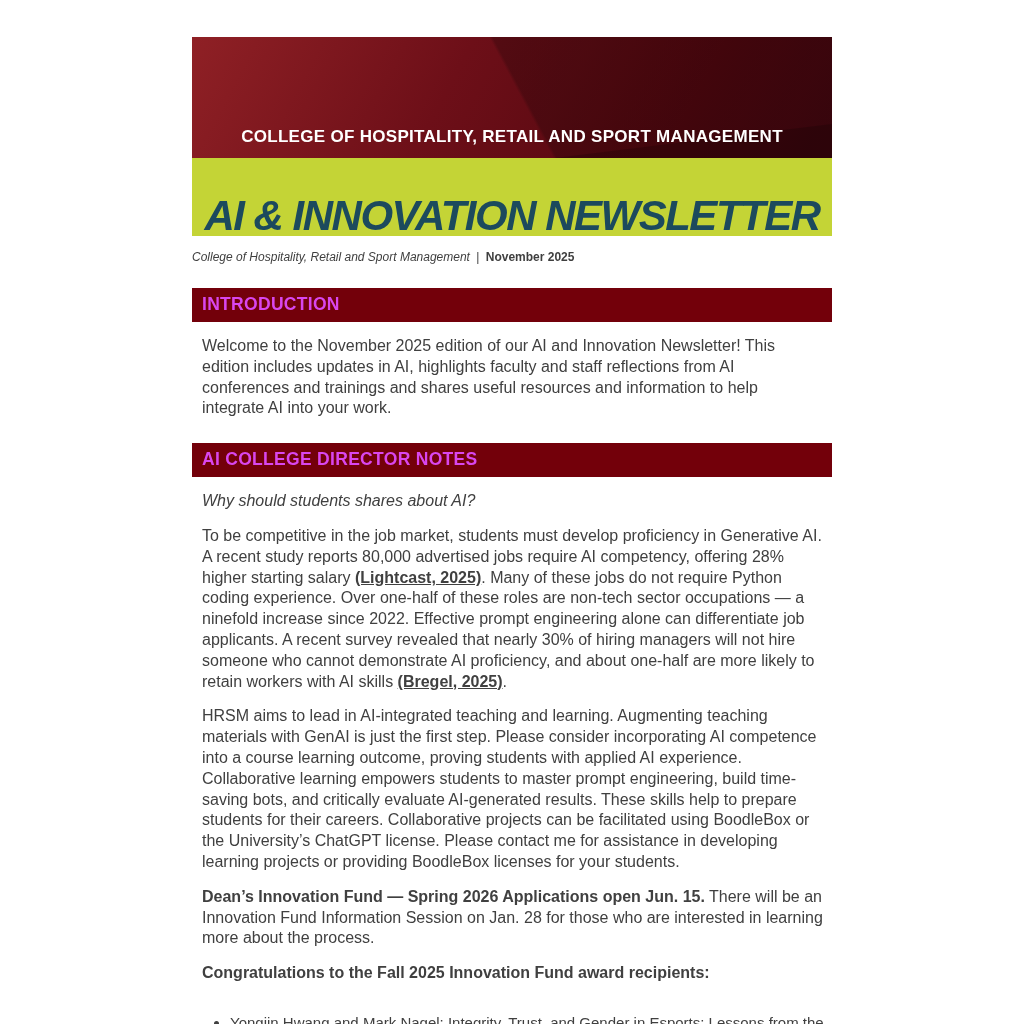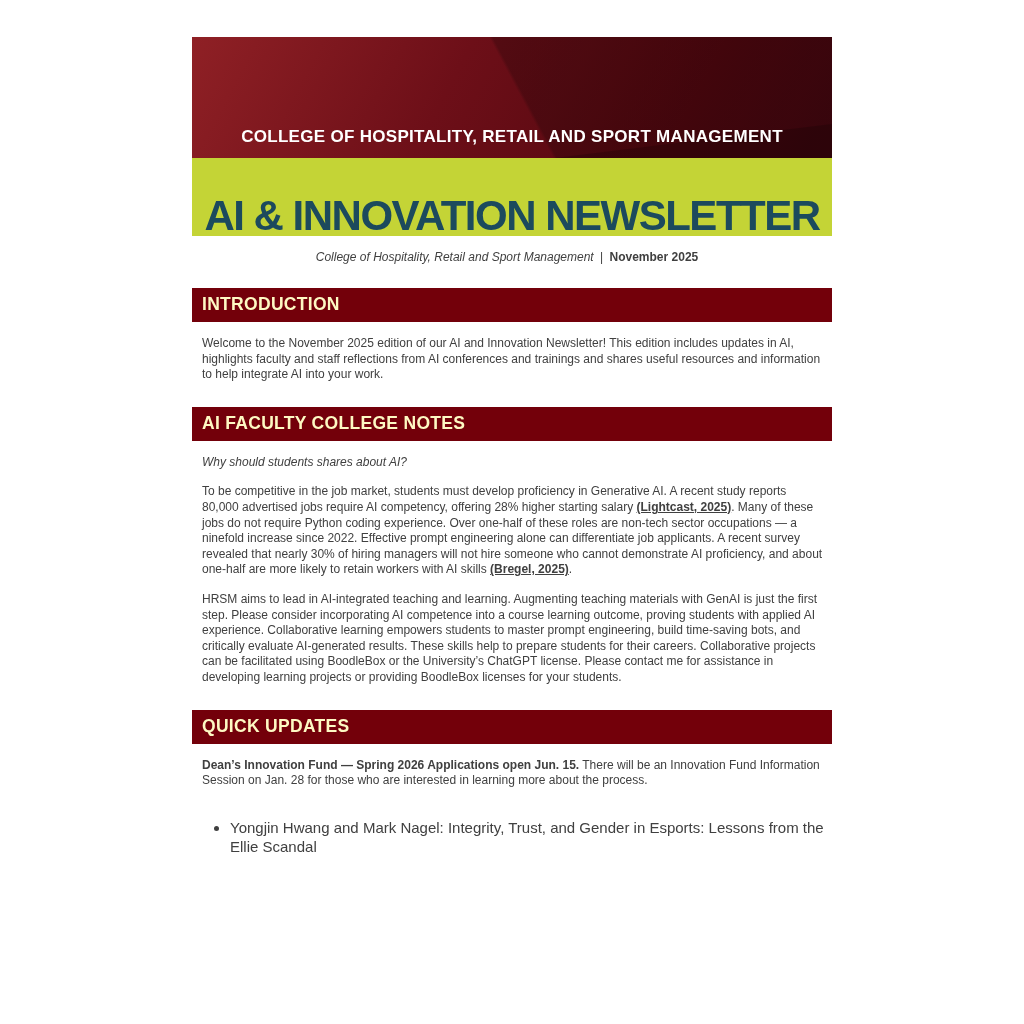--- a/index.html
+++ b/index.html
@@ -58,51 +58,52 @@
   }
   .lime-band {
     margin-top: 11px;
     background: #c4d436;
     padding: 7px 0 9px 0;
   }
   .newsletter-title {
     text-align: center;
     font-size: 42px;
     font-weight: bold;
+    font-style: italic;
     color: #1c4a5d;
     letter-spacing: -1.5px;
     white-space: nowrap;
     line-height: 1.05;
   }
 
   
   .meta {
-    text-align: center;
+    text-align: left;
     font-size: 12px;
     color: #3f3f3f;
     margin: 14px 0 10px 0;
     padding-right: 10px;
   }
   .meta .meta-college { font-style: italic; }
   .meta .meta-sep { font-style: normal; padding: 0 3px; }
   .meta .meta-date { font-weight: bold; }
 
   
   .section-bar {
     background: #73000a;
-    color: #fef9c3;
+    color: #d946ef;
     font-weight: bold;
     font-size: 17.5px;
     letter-spacing: 0.3px;
     padding: 6px 10px 7px 10px;
     margin-top: 24px;
   }
   .body-text {
     color: #404040;
-    font-size: 12px;
+    font-size: 16px;
     line-height: 1.3;
     margin: 14px 0 0 0;
     padding: 0 8px 0 10px;
   }
   .body-text.italic { font-style: italic; }
   .body-text .bold-run { font-weight: bold; }
   a.inline-link {
     color: #404040;
     font-weight: bold;
     text-decoration: underline;
@@ -139,30 +140,32 @@
 
   <div class="meta">
     <span class="meta-college">College of Hospitality, Retail and Sport Management</span>
     <span class="meta-sep">|</span>
     <span class="meta-date">November 2025</span>
   </div>
 
   <div class="section-bar">INTRODUCTION</div>
   <p class="body-text">Welcome to the November 2025 edition of our AI and Innovation Newsletter! This edition includes updates in AI, highlights faculty and staff reflections from AI conferences and trainings and shares useful resources and information to help integrate AI into your work.</p>
 
-  <div class="section-bar">AI FACULTY COLLEGE NOTES</div>
+  <div class="section-bar">AI COLLEGE DIRECTOR NOTES</div>
   <p class="body-text italic">Why should students shares about AI?</p>
   <p class="body-text">
     <span>To be competitive in the job market, students must develop proficiency in Generative AI. A recent study reports 80,000 advertised jobs require AI competency, offering 28% higher starting salary </span><a class="inline-link" href="#">(Lightcast, 2025)</a><span>. Many of these jobs do not require Python coding experience. Over one-half of these roles are non-tech sector occupations — a ninefold increase since 2022. Effective prompt engineering alone can differentiate job applicants. A recent survey revealed that nearly 30% of hiring managers will not hire someone who cannot demonstrate AI proficiency, and about one-half are more likely to retain workers with AI skills </span><a class="inline-link" href="#">(Bregel, 2025)</a><span>.</span>
   </p>
   <p class="body-text">HRSM aims to lead in AI-integrated teaching and learning. Augmenting teaching materials with GenAI is just the first step. Please consider incorporating AI competence into a course learning outcome, proving students with applied AI experience. Collaborative learning empowers students to master prompt engineering, build time-saving bots, and critically evaluate AI-generated results. These skills help to prepare students for their careers. Collaborative projects can be facilitated using BoodleBox or the University’s ChatGPT license. Please contact me for assistance in developing learning projects or providing BoodleBox licenses for your students.</p>
 
-  <div class="section-bar">QUICK UPDATES</div>
   <p class="body-text">
     <span class="bold-run">Dean’s Innovation Fund — Spring 2026 Applications open Jun. 15.</span><span> There will be an Innovation Fund Information Session on Jan. 28 for those who are interested in learning more about the process.</span>
+  </p>
+  <p class="body-text">
+    <span class="bold-run">Congratulations to the Fall 2025 Innovation Fund award recipients:</span>
   </p>
   <ul class="update-list">
     <li>
       <span class="bold-run">Yongjin Hwang and Mark Nagel</span><span>: Integrity, Trust, and Gender in Esports: Lessons from the Ellie Scandal</span>
     </li>
   </ul>
 
 </div>
 
 </body></html>

